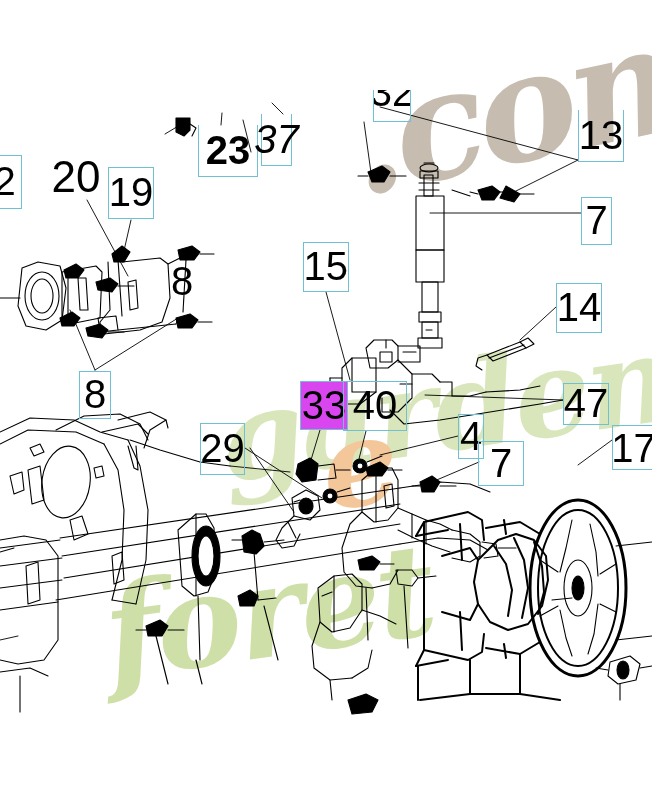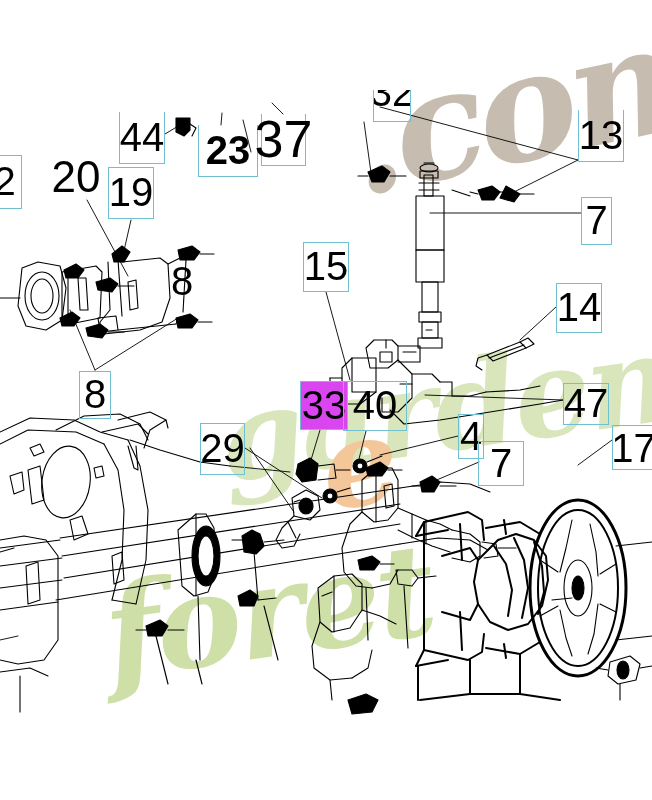--- a/index.html
+++ b/index.html
@@ -336,50 +336,47 @@
 
   <div class="lbl clipL" id="lb-22" style="left:-12px;top:155px;width:34px;height:54px;font-size:40px;">
     <span>2</span>
   </div>
 
   <div id="lb-20" style="position:absolute;left:48px;top:152px;width:56px;height:50px;font-size:44px;
        display:flex;align-items:center;justify-content:center;color:#000;">
     <span>20</span>
   </div>
 
-  <div class="lbl clipT" id="lb-44" style="left:119px;top:112px;width:46px;height:52px;font-size:40px;">
-    <span>44</span>
-  </div>
 
   <div class="lbl" id="lb-19" style="left:108px;top:167px;width:46px;height:52px;font-size:40px;">
     <span>19</span>
   </div>
 
   <div class="lbl clipT" id="lb-23" style="left:198px;top:125px;width:60px;height:52px;font-size:40px;font-weight:bold;">
     <span>23</span>
   </div>
 
 
-  <div class="lbl clipT" id="lb-37" style="left:261px;top:114px;width:45px;height:52px;font-size:52px;">
+  <div class="lbl clipT" id="lb-37" style="left:261px;top:114px;width:31px;height:52px;font-size:40px;font-style:italic;">
     <span>37</span>
   </div>
 
   <div class="lbl clipT" id="lb-32" style="left:355px;top:90px;width:38px;height:32px;font-size:40px;overflow:hidden;margin-left:18px;">
     <span style="transform:translateY(-14px);">32</span>
   </div>
 
   <div class="lbl clipT" id="lb-13" style="left:578px;top:110px;width:46px;height:52px;font-size:40px;">
     <span>13</span>
   </div>
 
   <div class="lbl" id="lb-7" style="left:581px;top:197px;width:31px;height:48px;font-size:40px;">
     <span>7</span>
   </div>
 
-  <div class="lbl" id="lb-15" style="left:303px;top:242px;width:46px;height:50px;font-size:40px;">
+  <div class="lbl" id="lb-15" style="left:303px;top:242px;width:46px;height:50px;font-size:40px;justify-content:flex-end;">
     <span>15</span>
   </div>
 
   <div class="lbl" id="lb-14" style="left:556px;top:283px;width:46px;height:50px;font-size:40px;">
     <span>14</span>
   </div>
 
   <div id="lb-8a" style="position:absolute;left:166px;top:256px;width:32px;height:50px;font-size:40px;
        display:flex;align-items:center;justify-content:center;color:#000;">
     <span>8</span>

